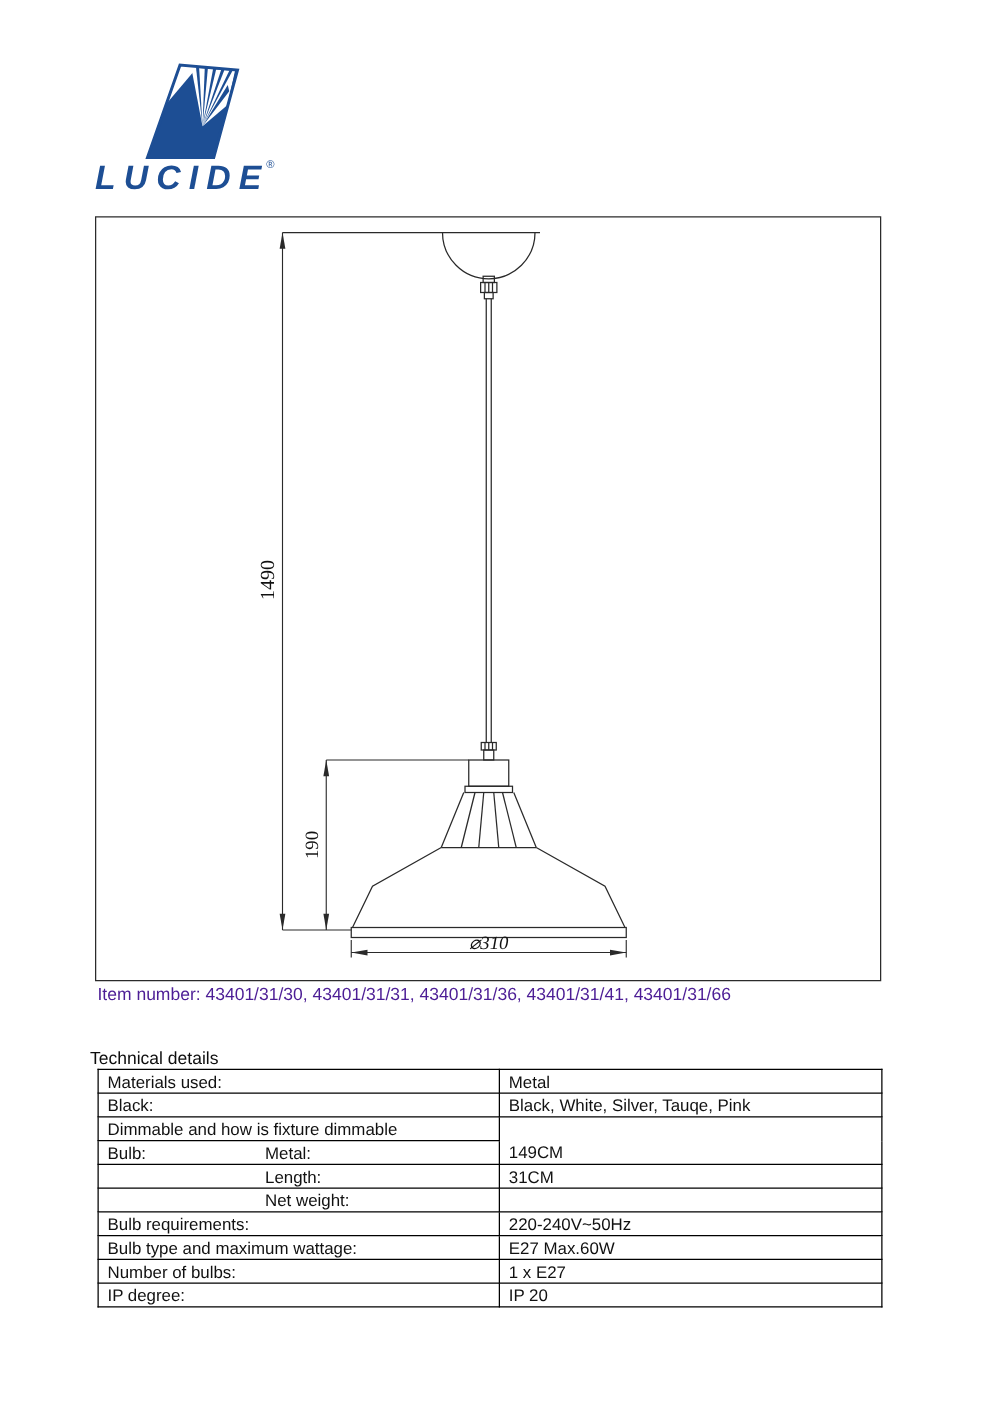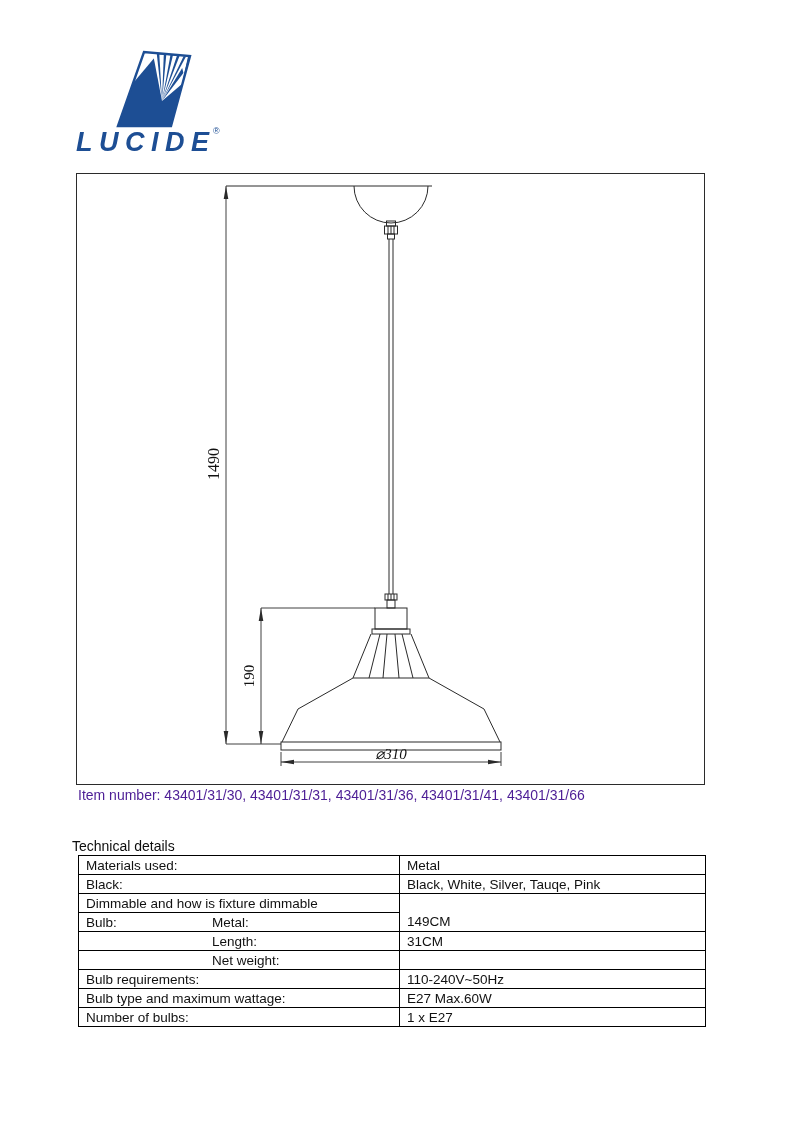--- a/index.html
+++ b/index.html
@@ -150,26 +150,30 @@
         <tr>
           <td class="c1"><span class="lbl"></span><span class="sub">Length:</span></td>
           <td class="c2">31CM</td>
         </tr>
         <tr>
           <td class="c1"><span class="lbl"></span><span class="sub">Net weight:</span></td>
           <td class="c2"></td>
         </tr>
         <tr>
           <td class="c1"><span class="lbl">Bulb requirements:</span><span class="sub"></span></td>
-          <td class="c2">110-240V~50Hz</td>
+          <td class="c2">220-240V~50Hz</td>
         </tr>
         <tr>
           <td class="c1"><span class="lbl">Bulb type and maximum wattage:</span><span class="sub"></span></td>
           <td class="c2">E27 Max.60W</td>
         </tr>
         <tr>
           <td class="c1"><span class="lbl">Number of bulbs:</span><span class="sub"></span></td>
           <td class="c2">1 x E27</td>
         </tr>
+        <tr>
+          <td class="c1"><span class="lbl">IP degree:</span><span class="sub"></span></td>
+          <td class="c2">IP 20</td>
+        </tr>
       </tbody>
   </table>
 
 </div>
 
 </body></html>

